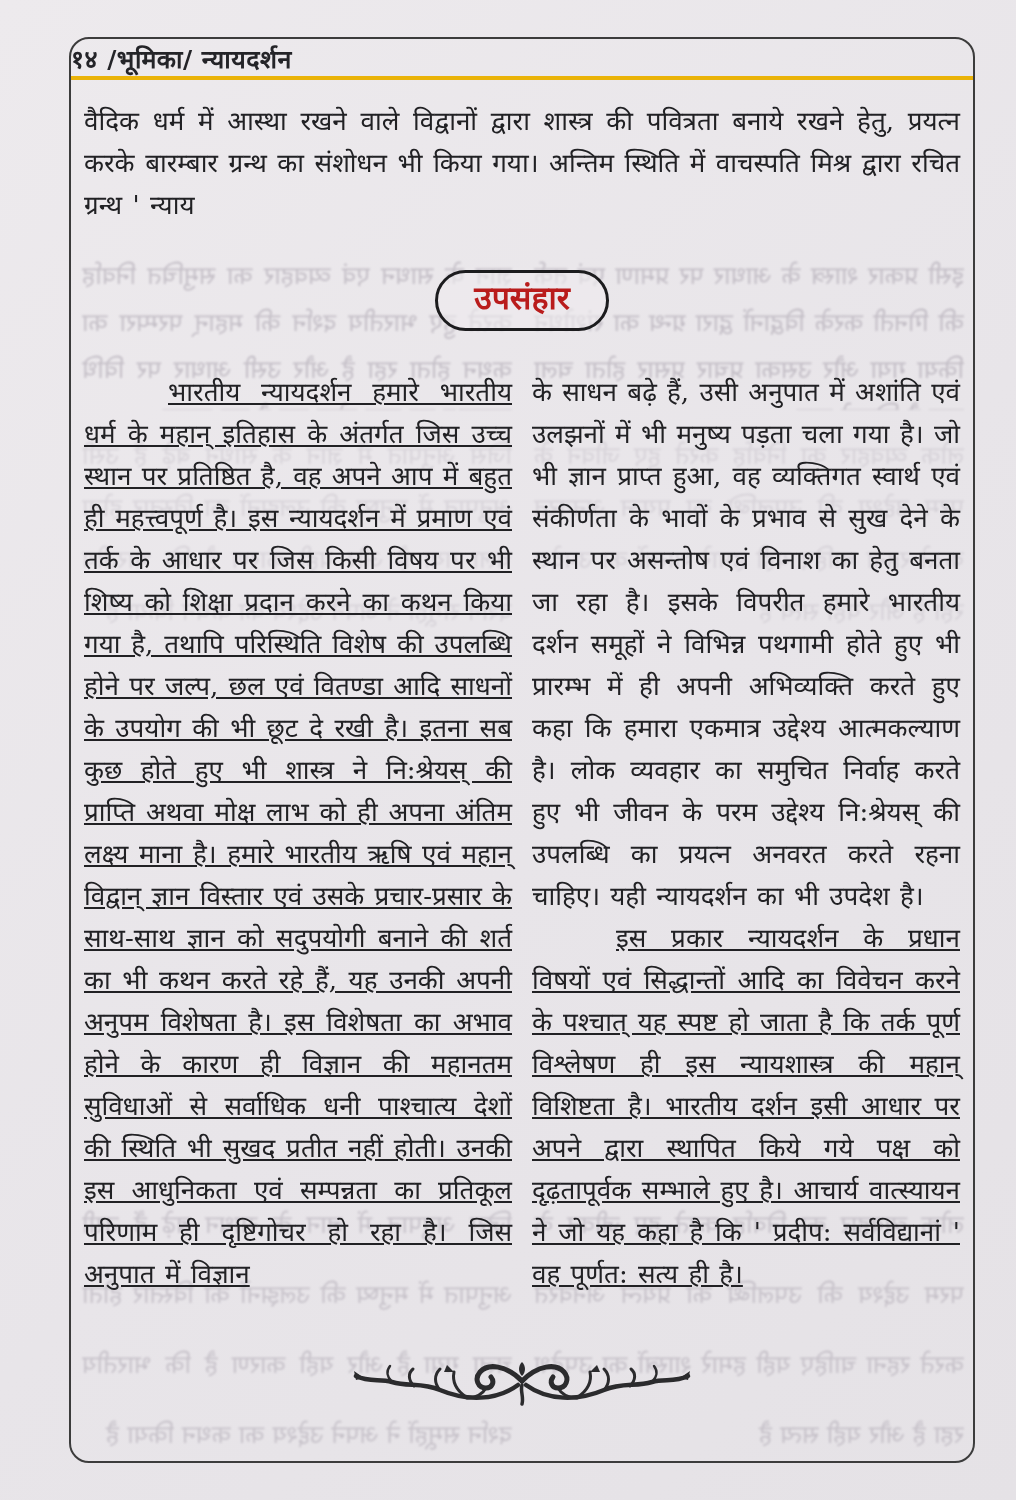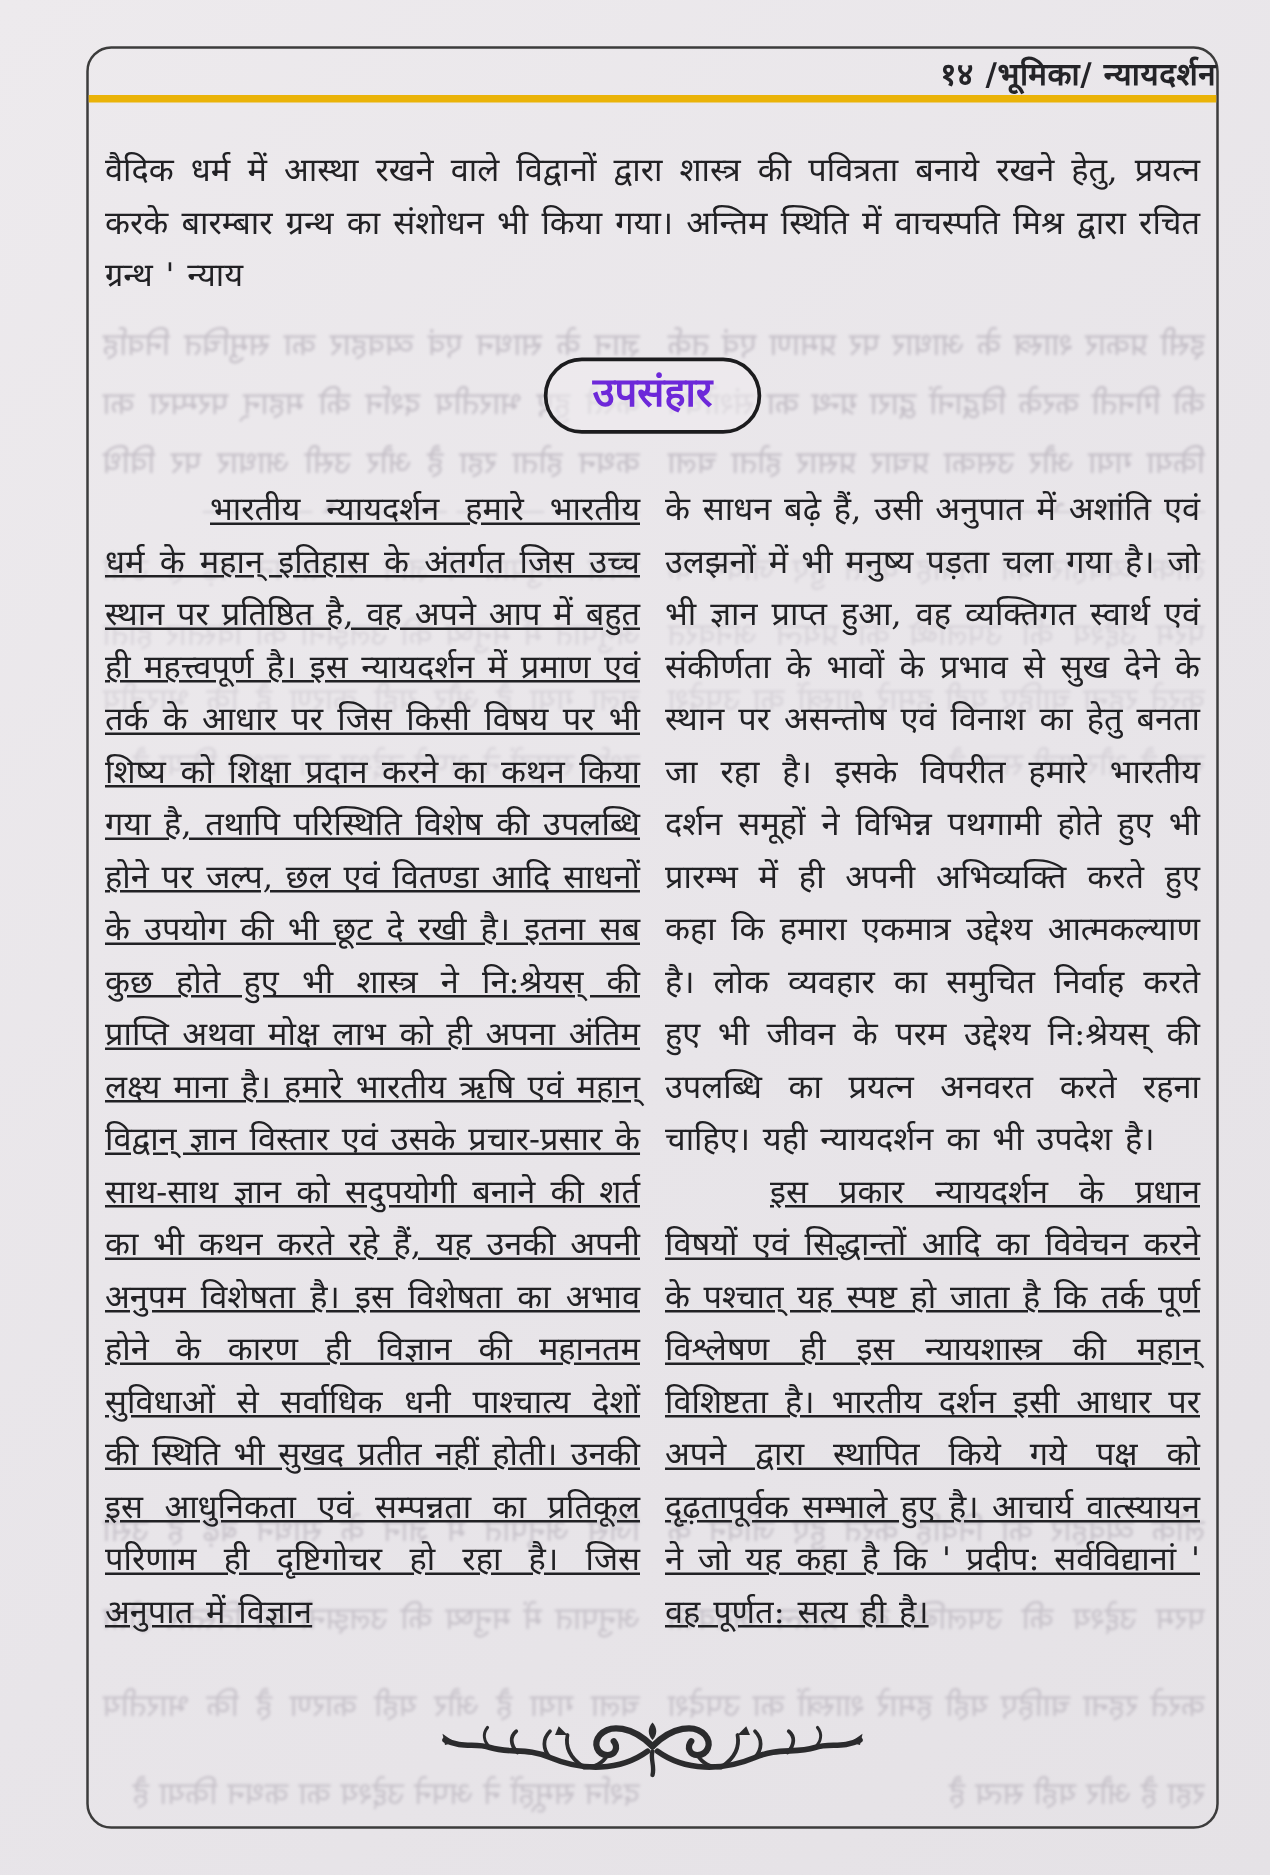--- a/index.html
+++ b/index.html
@@ -33,29 +33,29 @@
   .page {
     position: absolute; left: 69px; top: 37px;
     width: 906px; height: 1426px;
     border: 2px solid #3c3c3c;
     border-radius: 20px;
     box-sizing: border-box;
     z-index: 2;
   }
   .page-header {
     height: 37px;
-    border-bottom: 6px solid #eab308;
-    display: flex; align-items: center; justify-content: flex-end;
+    border-bottom: 4px solid #eab308;
+    display: flex; align-items: center; justify-content: flex-start;
   }
   .header-title {
     font-size: 25px; font-weight: bold; color: #242428;
     letter-spacing: 0.5px;
   }
 
-  .content { position: relative; padding: 34px 13px 0 13px; }
+  .content { position: relative; padding: 20px 13px 0 13px; }
 
   .cols { display: flex; gap: 20px; }
   .col { flex: 1 1 0; }
   .col p {
     margin: 0;
     font-size: 26px;
     line-height: 42px;
     text-align: justify;
     color: #212124;
     word-spacing: 2px;
@@ -63,21 +63,21 @@
   .col p + p { margin-top: 0; }
   .indent { text-indent: 84px; text-decoration: underline; }
 
   .heading-wrap { display: flex; justify-content: center; margin: 44px 0 40px 0; }
   .heading-box {
     border: 3px solid #1c1c1e;
     border-radius: 32px;
     padding: 2px 36px 10px 36px;
     font-size: 32px;
     font-weight: bold;
-    color: #6d28d9;
+    color: #b91c1c;
     background: rgba(238,235,238,0.6);
   }
 
   .ornament-wrap { display: flex; justify-content: center; margin-top: 60px; }
 </style>
 </head>
 <body>
 
 <div class="scan">
 

